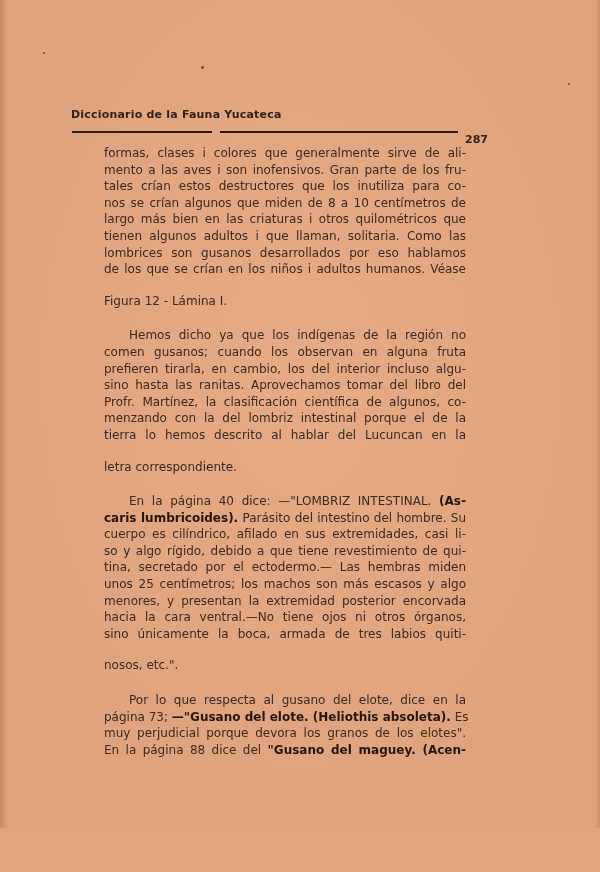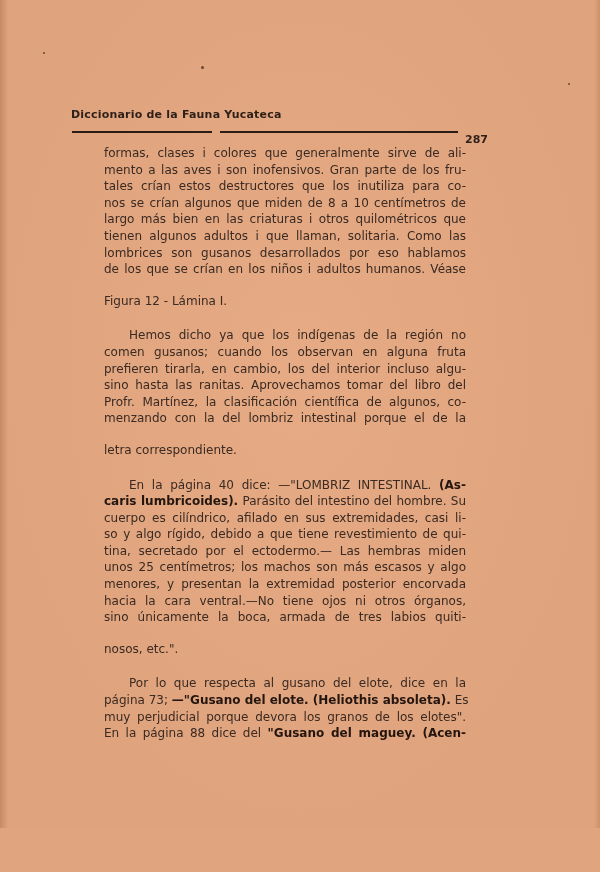--- a/index.html
+++ b/index.html
@@ -66,20 +66,21 @@
         <span class="line">de los que se crían en los niños i adultos humanos. Véase</span>
         <span class="line last">Figura 12 - Lámina I.</span>
       </div>
     <div class="para" id="para-2">
         <span class="line indent">Hemos dicho ya que los indígenas de la región no</span>
         <span class="line">comen gusanos; cuando los observan en alguna fruta</span>
         <span class="line">prefieren tirarla, en cambio, los del interior incluso algu-</span>
         <span class="line">sino hasta las ranitas. Aprovechamos tomar del libro del</span>
         <span class="line">Profr. Martínez, la clasificación científica de algunos, co-</span>
         <span class="line">menzando con la del lombriz intestinal porque el de la</span>
+        <span class="line">tierra lo hemos descrito al hablar del Lucuncan en la</span>
         <span class="line last">letra correspondiente.</span>
       </div>
     <div class="para">
       <span class="line indent"><span>En la página 40 dice: —"LOMBRIZ INTESTINAL. </span><b>(As-</b></span>
       <span class="line"><b>caris lumbricoides).</b><span> Parásito del intestino del hombre. Su</span></span>
       <span id="para-3-rest"><span class="line">cuerpo es cilíndrico, afilado en sus extremidades, casi li-</span><span class="line">so y algo rígido, debido a que tiene revestimiento de qui-</span><span class="line">tina, secretado por el ectodermo.— Las hembras miden</span><span class="line">unos 25 centímetros; los machos son más escasos y algo</span><span class="line">menores, y presentan la extremidad posterior encorvada</span><span class="line">hacia la cara ventral.—No tiene ojos ni otros órganos,</span><span class="line">sino únicamente la boca, armada de tres labios quiti-</span><span class="line last">nosos, etc.".</span></span>
     </div>
     <div class="para">
       <span class="line indent">Por lo que respecta al gusano del elote, dice en la</span>
       <span class="line"><span>página 73; </span><b>—"Gusano del elote. (Heliothis absoleta).</b><span> Es</span></span>

